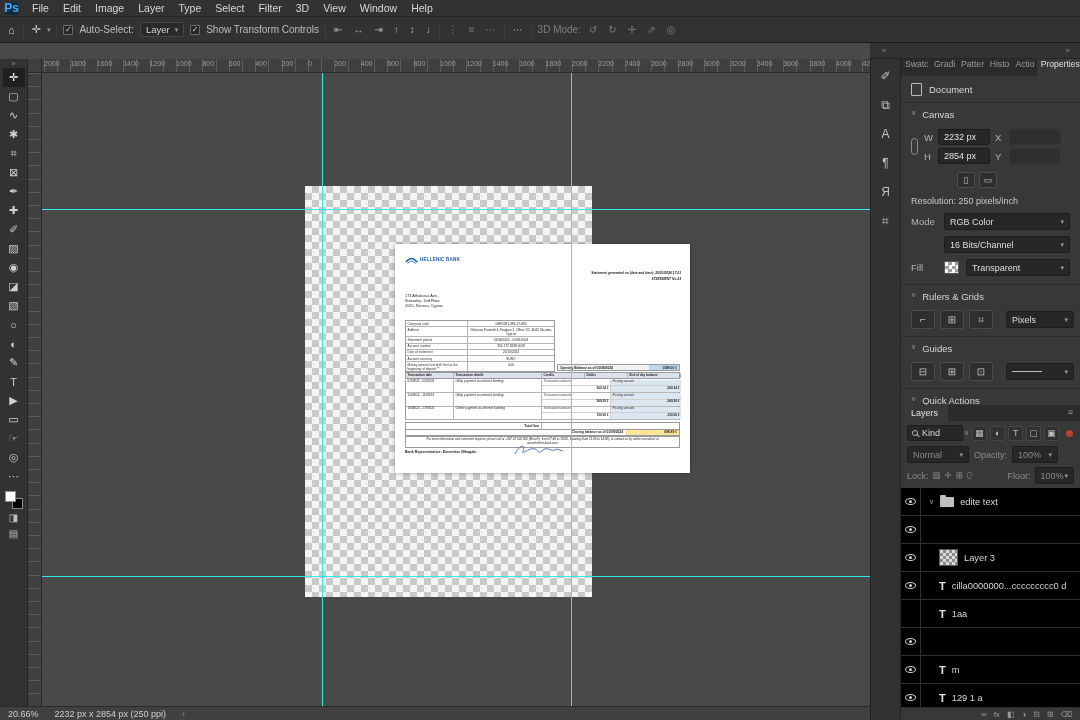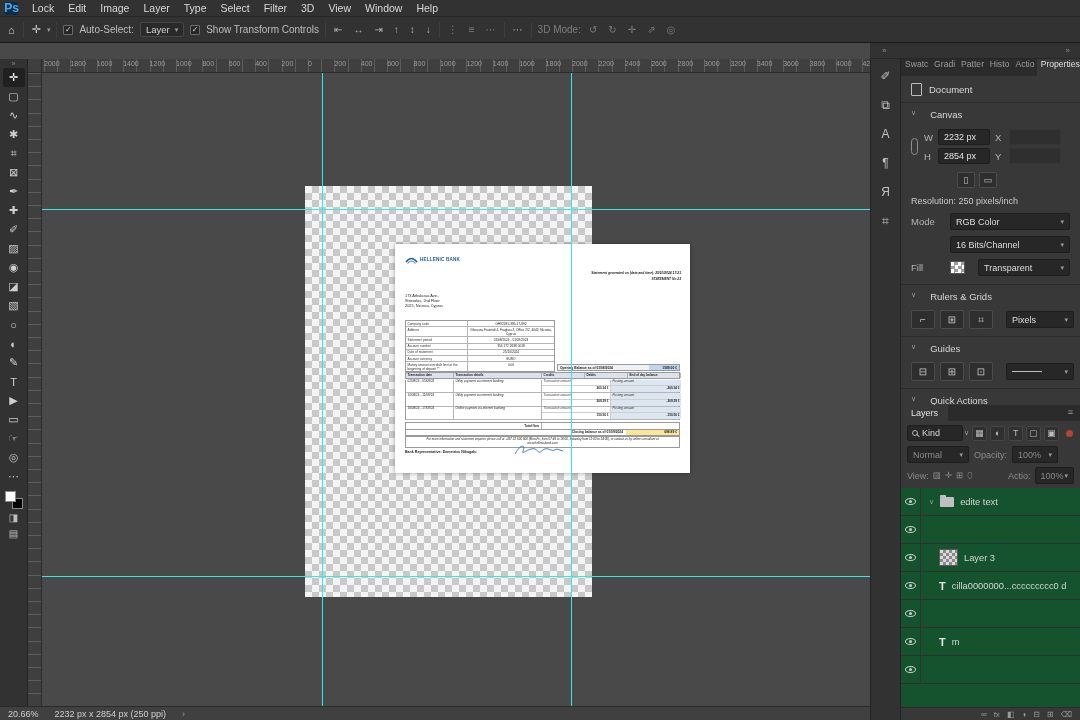--- a/index.html
+++ b/index.html
@@ -109,33 +109,33 @@
   
   .panels{position:absolute;right:0;top:59px;bottom:0;width:180px;background:#383838;border-left:1px solid #232323;z-index:20;display:flex;flex-direction:column}
   .panel-tabs{height:17px;background:#2b2b2b;display:flex;align-items:stretch;font-size:8.6px;color:#9c9c9c;flex:none}
   .panel-tab{padding:0 4px;display:flex;align-items:flex-start;white-space:nowrap;overflow:hidden}
   .panel-tab.active{background:#383838;color:#e0e0e0}
 
   .properties{height:329px;flex:none;overflow:hidden;font-size:9.5px}
   .prop-docrow{display:flex;align-items:center;gap:7px;padding:7px 10px 6px;color:#d9d9d9}
   .doc-icon{width:11px;height:13px;border:1px solid #bdbdbd;border-radius:1px}
   .divider{height:1px;background:#2c2c2c;margin:0}
-  .section-h{display:flex;gap:14px;padding:6px 10px 4px;color:#d6d6d6;font-size:9.5px}
+  .section-h{display:flex;gap:6px;padding:6px 10px 4px;color:#d6d6d6;font-size:9.5px}
   .sec-caret{font-size:7px;color:#9a9a9a}
   .dim-wrap{display:flex;align-items:center;padding:2px 8px 2px 10px}
   .chain{width:7px;height:17px;border:1px solid #8e8e8e;border-radius:4px;margin-right:6px;flex:none}
   .dim-rows{flex:1}
   .dim-row{display:flex;align-items:center;gap:5px;margin:3px 0}
   .dim-label{width:9px;color:#b5b5b5;font-size:9.5px}
   .field{background:#272727;border:1px solid #1d1d1d;border-radius:2px;color:#e2e2e2;font-size:9px;padding:1px 5px;width:52px;height:16px;line-height:13px}
   .field.disabled{color:#6e6e6e;background:#2f2f2f;border-color:#353535}
   .orient-row{display:flex;gap:4px;padding:3px 10px 4px 56px}
   .orient-btn{width:18px;height:16px;border:1px solid #4c4c4c;border-radius:2px;display:flex;align-items:center;justify-content:center;font-size:9px;color:#c3c3c3;background:#2e2e2e}
   .res-line{padding:4px 10px;color:#c9c9c9;font-size:9px}
-  .sel-row{display:flex;align-items:center;gap:13px;padding:3px 10px}
+  .sel-row{display:flex;align-items:center;gap:7px;padding:3px 10px}
   .sel-label{width:26px;color:#b5b5b5}
   .select{flex:1;display:flex;align-items:center;justify-content:space-between;background:#272727;border:1px solid #1d1d1d;border-radius:2px;padding:2px 5px;font-size:9px;color:#dedede;height:17px}
   .select .caret{font-size:7px;color:#9a9a9a}
   .fill-swatch{width:15px;height:13px;border:1px solid #555;flex:none;
      background-image:conic-gradient(#9e9e9e 0 25%,#fff 0 50%,#9e9e9e 0 75%,#fff 0);background-size:7px 7px}
   .iconbtn-row{display:flex;align-items:center;gap:5px;padding:4px 10px 7px}
   .iconbtn{width:24px;height:19px;border:1px solid #4c4c4c;border-radius:2px;background:#2e2e2e;display:flex;align-items:center;justify-content:center;font-size:10px;color:#c3c3c3}
   .line-sample{width:30px;height:1px;background:#bdbdbd}
 
   .layers{flex:1;display:flex;flex-direction:column;overflow:hidden}
@@ -148,21 +148,21 @@
   .mag::after{content:"";position:absolute;width:4px;height:1px;background:#b3b3b3;right:-3px;bottom:-1px;transform:rotate(45deg)}
   .f-icon{width:15px;height:15px;display:flex;align-items:center;justify-content:center;font-size:9px;color:#bdbdbd;border:1px solid #454545;border-radius:2px;background:#303030}
   .f-dot{width:7px;height:7px;border-radius:50%;background:#b5432f;margin-left:4px}
   .blend-row{display:flex;align-items:center;gap:5px;padding:1px 6px 3px;flex:none}
   .blend-row .select{flex:none;width:62px;color:#8b8b8b}
   .blend-row .op-label{color:#8b8b8b;font-size:9px}
   .blend-row .op-sel{width:46px;color:#8b8b8b}
   .lock-row{display:flex;align-items:center;gap:4px;padding:1px 6px 4px;flex:none;color:#8b8b8b;font-size:9px}
   .lk{font-size:8.5px;color:#8b8b8b}
   .lock-row .fill-sel{width:46px;color:#8b8b8b}
-  .layer-list{flex:1;overflow:hidden;background:#14532d}
+  .layer-list{flex:1;overflow:hidden;background:#000000}
   .layer-row{display:flex;align-items:stretch;height:28px;border-bottom:1px solid #313131}
   .eye-cell{width:20px;border-right:1px solid #313131;display:flex;align-items:center;justify-content:center;flex:none}
   .eye{width:11px;height:7px;border:1px solid #cfcfcf;border-radius:50%;position:relative}
   .eye::after{content:"";position:absolute;left:50%;top:50%;width:3px;height:3px;margin:-1.5px 0 0 -1.5px;background:#cfcfcf;border-radius:50%}
   .layer-main{display:flex;align-items:center;gap:6px;padding-left:8px;flex:1;overflow:hidden}
   .layer-row:not([data-type="group"]) .layer-main{padding-left:18px}
   .caret-g{display:none;font-size:7px;color:#9f9f9f}
   .layer-row[data-type="group"] .caret-g{display:inline}
   .thumb{flex:none;display:flex;align-items:center;justify-content:center}
   .layer-row[data-type="text"] .thumb::before{content:"T";font-size:11px;color:#e2e2e2;font-weight:bold}
@@ -180,21 +180,21 @@
 </style>
 </head>
 <body>
 
 <div class="app">
 
   <div class="menubar">
     <div class="ps-logo">Ps</div>
     <div style="display:flex">
 
-    <span class="menu-item">Lock</span>
+    <span class="menu-item">File</span>
         <span class="menu-item">Edit</span>
         <span class="menu-item">Image</span>
         <span class="menu-item">Layer</span>
         <span class="menu-item">Type</span>
         <span class="menu-item">Select</span>
         <span class="menu-item">Filter</span>
         <span class="menu-item">3D</span>
         <span class="menu-item">View</span>
         <span class="menu-item">Window</span>
         <span class="menu-item">Help</span>
@@ -650,30 +650,30 @@
           <span>Normal</span>
             <span class="caret">▾</span>
         </span>
         <span class="op-label">Opacity:</span>
         <span class="select op-sel">
           <span>100%</span>
             <span class="caret">▾</span>
         </span>
       </div>
       <div class="lock-row">
-        <span>View:</span>
+        <span>Lock:</span>
         <span style="display:flex;gap:4px">
 
         <span class="lk">▨</span>
             <span class="lk">✛</span>
             <span class="lk">⊞</span>
             <span class="lk">⬯</span>
           </span>
         <span style="flex:1"></span>
-        <span>Actio:</span>
+        <span>Floor:</span>
         <span class="select fill-sel">
           <span>100%</span>
             <span class="caret">▾</span>
         </span>
       </div>
       <div class="layer-list">
 
       <div class="layer-row" data-type="group">
             <span class="eye-cell">
               <span class="eye"></span>
@@ -704,36 +704,51 @@
               <span class="eye"></span>
             </span>
             <span class="layer-main">
 
               <span class="thumb"></span>
               <span class="layer-name">cilla0000000...ccccccccc0 d</span>
             </span>
           </div>
           <div class="layer-row" data-type="text">
             <span class="eye-cell">
-              <span class="eye"></span>
+              <span class="eye" style="visibility: hidden;"></span>
+            </span>
+            <span class="layer-main">
+
+              <span class="thumb"></span>
+              <span class="layer-name">1aa</span>
             </span>
           </div>
           <div class="layer-row" data-type="text">
             <span class="eye-cell">
               <span class="eye"></span>
             </span>
-            <span class="layer-main">
-
-              <span class="thumb"></span>
-              <span class="layer-name">m</span>
-            </span>
           </div>
           <div class="layer-row" data-type="text">
             <span class="eye-cell">
               <span class="eye"></span>
+            </span>
+            <span class="layer-main">
+
+              <span class="thumb"></span>
+              <span class="layer-name">m</span>
+            </span>
+          </div>
+          <div class="layer-row" data-type="text">
+            <span class="eye-cell">
+              <span class="eye"></span>
+            </span>
+            <span class="layer-main">
+
+              <span class="thumb"></span>
+              <span class="layer-name">129 1 a</span>
             </span>
           </div>
         </div>
       <div class="layers-bottom">
 
       <span>∞</span>
           <span>fx</span>
           <span>◧</span>
           <span>◑</span>
           <span>⊟</span>

